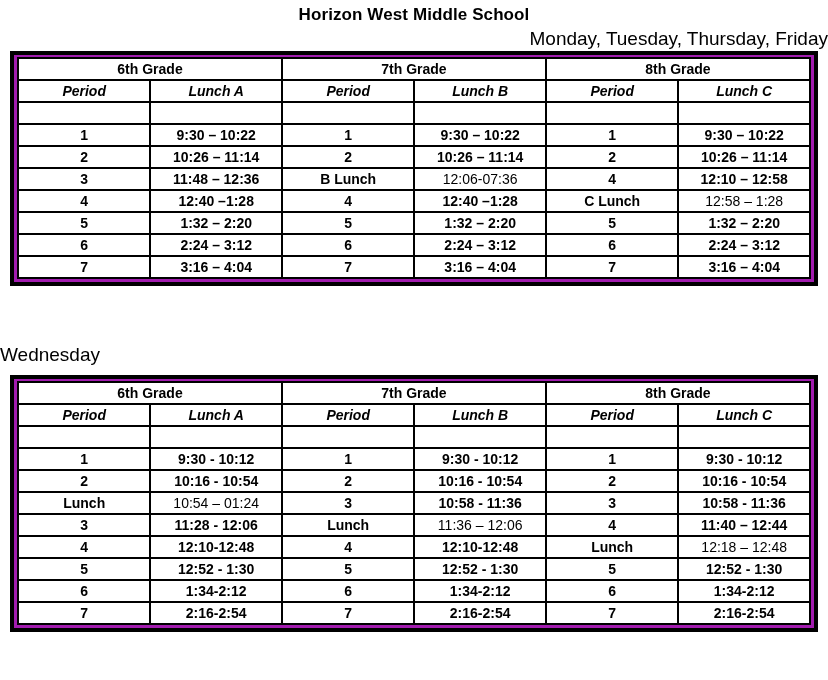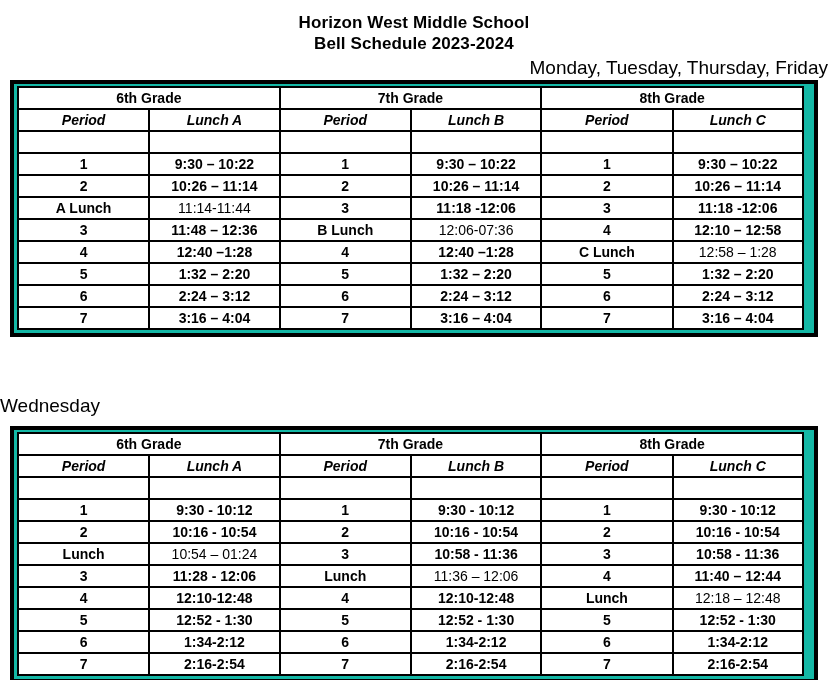--- a/index.html
+++ b/index.html
@@ -18,21 +18,21 @@
   .page {
     position: relative;
     width: 828px;
     height: 680px;
     box-sizing: border-box;
   }
 
   
   .title-block {
     text-align: center;
-    padding-top: 12px;
+    padding-top: 4px;
   }
   .title-line {
     font-size: 17px;
     font-weight: bold;
     line-height: 21px;
     letter-spacing: 0.1px;
   }
   .day-line {
     font-size: 19px;
     font-weight: normal;
@@ -44,22 +44,22 @@
     font-size: 19px;
     font-weight: normal;
     line-height: 25px;
     text-align: left;
   }
 
   
   .table-wrap {
     margin: 0 10px;
     border: 4px solid #000000;
-    background: #14b8a6;
-    padding: 2px 10px 3px 3px;
+    background: #a21caf;
+    padding: 2px 3px 3px 3px;
     box-sizing: border-box;
   }
 
   table.bell {
     width: 100%;
     border-collapse: collapse;
     table-layout: fixed;
     background: #ffffff;
   }
 
@@ -128,21 +128,20 @@
   .gap-1 { height: 56px; }
   .gap-wed { height: 8px; }
 </style>
 </head>
 <body>
 
 <div class="page">
 
   <div class="title-block">
     <div class="title-line">Horizon West Middle School</div>
-    <div class="title-line">Bell Schedule 2023-2024</div>
     <div class="day-line">Monday, Tuesday, Thursday, Friday</div>
   </div>
 
   <div class="table-wrap">
     <table class="bell">
       <colgroup>
         <col class="c-period">
           <col class="c-time">
         <col class="c-period">
           <col class="c-time">
@@ -179,28 +178,20 @@
             <td class="period-cell grp-start">1</td>
             <td class="time-cell grp-end">9:30 – 10:22</td>
           </tr>
           <tr>
             <td class="period-cell grp-start">2</td>
             <td class="time-cell grp-end">10:26 – 11:14</td>
             <td class="period-cell grp-start">2</td>
             <td class="time-cell grp-end">10:26 – 11:14</td>
             <td class="period-cell grp-start">2</td>
             <td class="time-cell grp-end">10:26 – 11:14</td>
-          </tr>
-          <tr>
-            <td class="period-cell grp-start lunch">A Lunch</td>
-            <td class="time-cell grp-end lunch">11:14-11:44</td>
-            <td class="period-cell grp-start">3</td>
-            <td class="time-cell grp-end">11:18 -12:06</td>
-            <td class="period-cell grp-start">3</td>
-            <td class="time-cell grp-end">11:18 -12:06</td>
           </tr>
           <tr>
             <td class="period-cell grp-start">3</td>
             <td class="time-cell grp-end">11:48 – 12:36</td>
             <td class="period-cell grp-start lunch">B Lunch</td>
             <td class="time-cell grp-end lunch">12:06-07:36</td>
             <td class="period-cell grp-start">4</td>
             <td class="time-cell grp-end">12:10 – 12:58</td>
           </tr>
           <tr>

